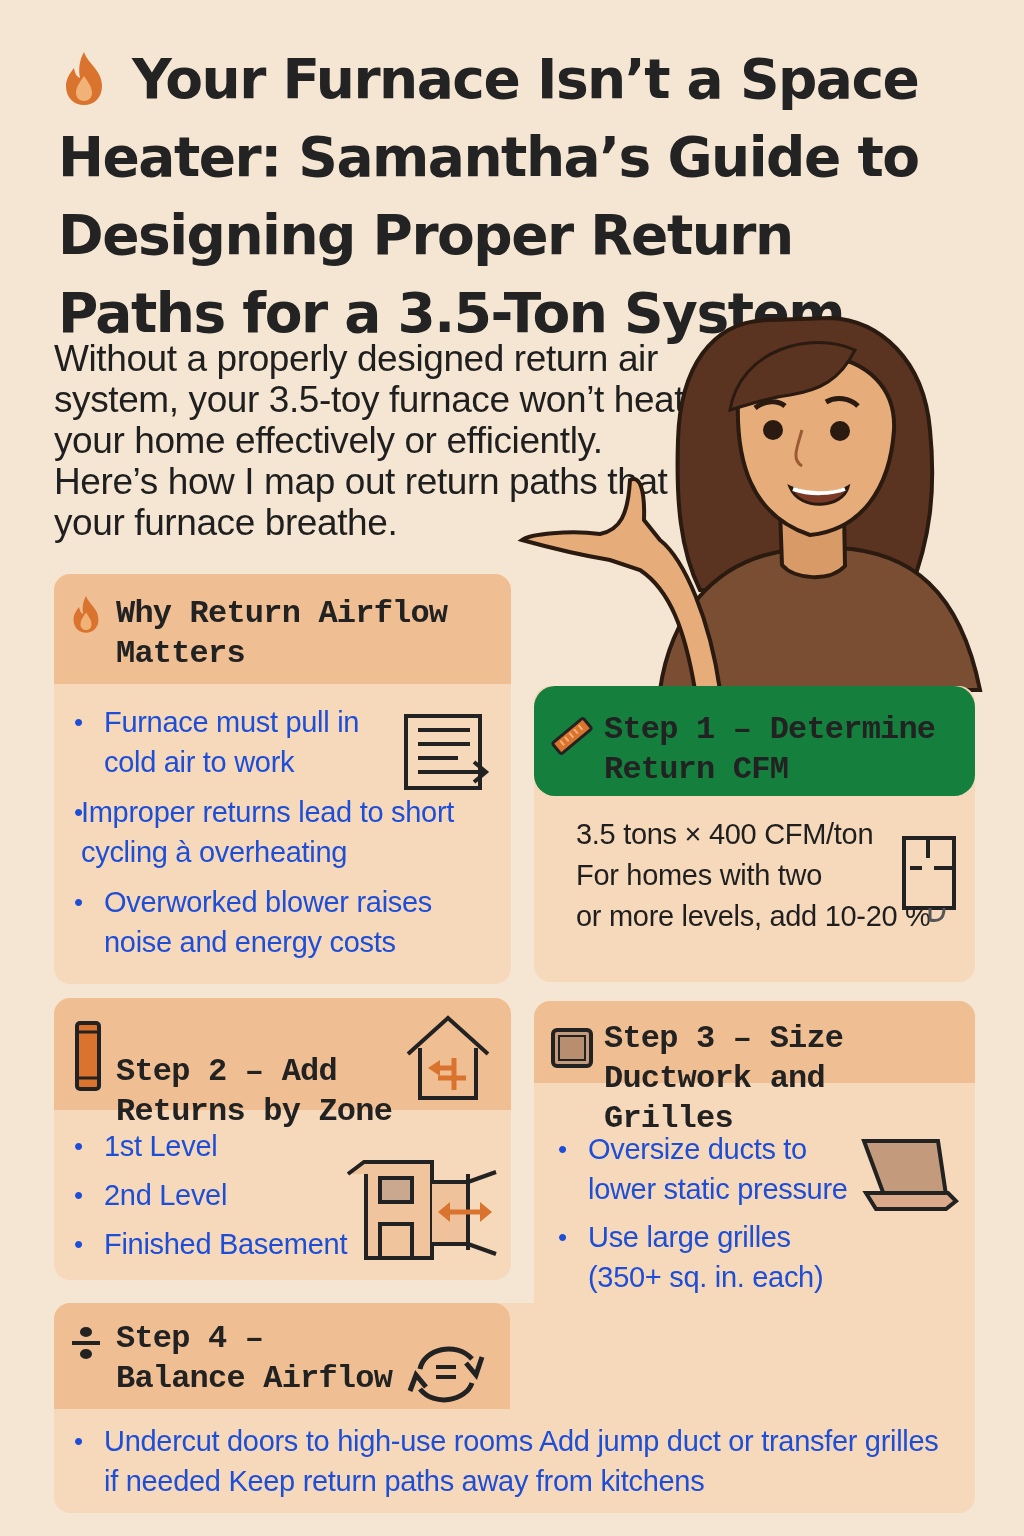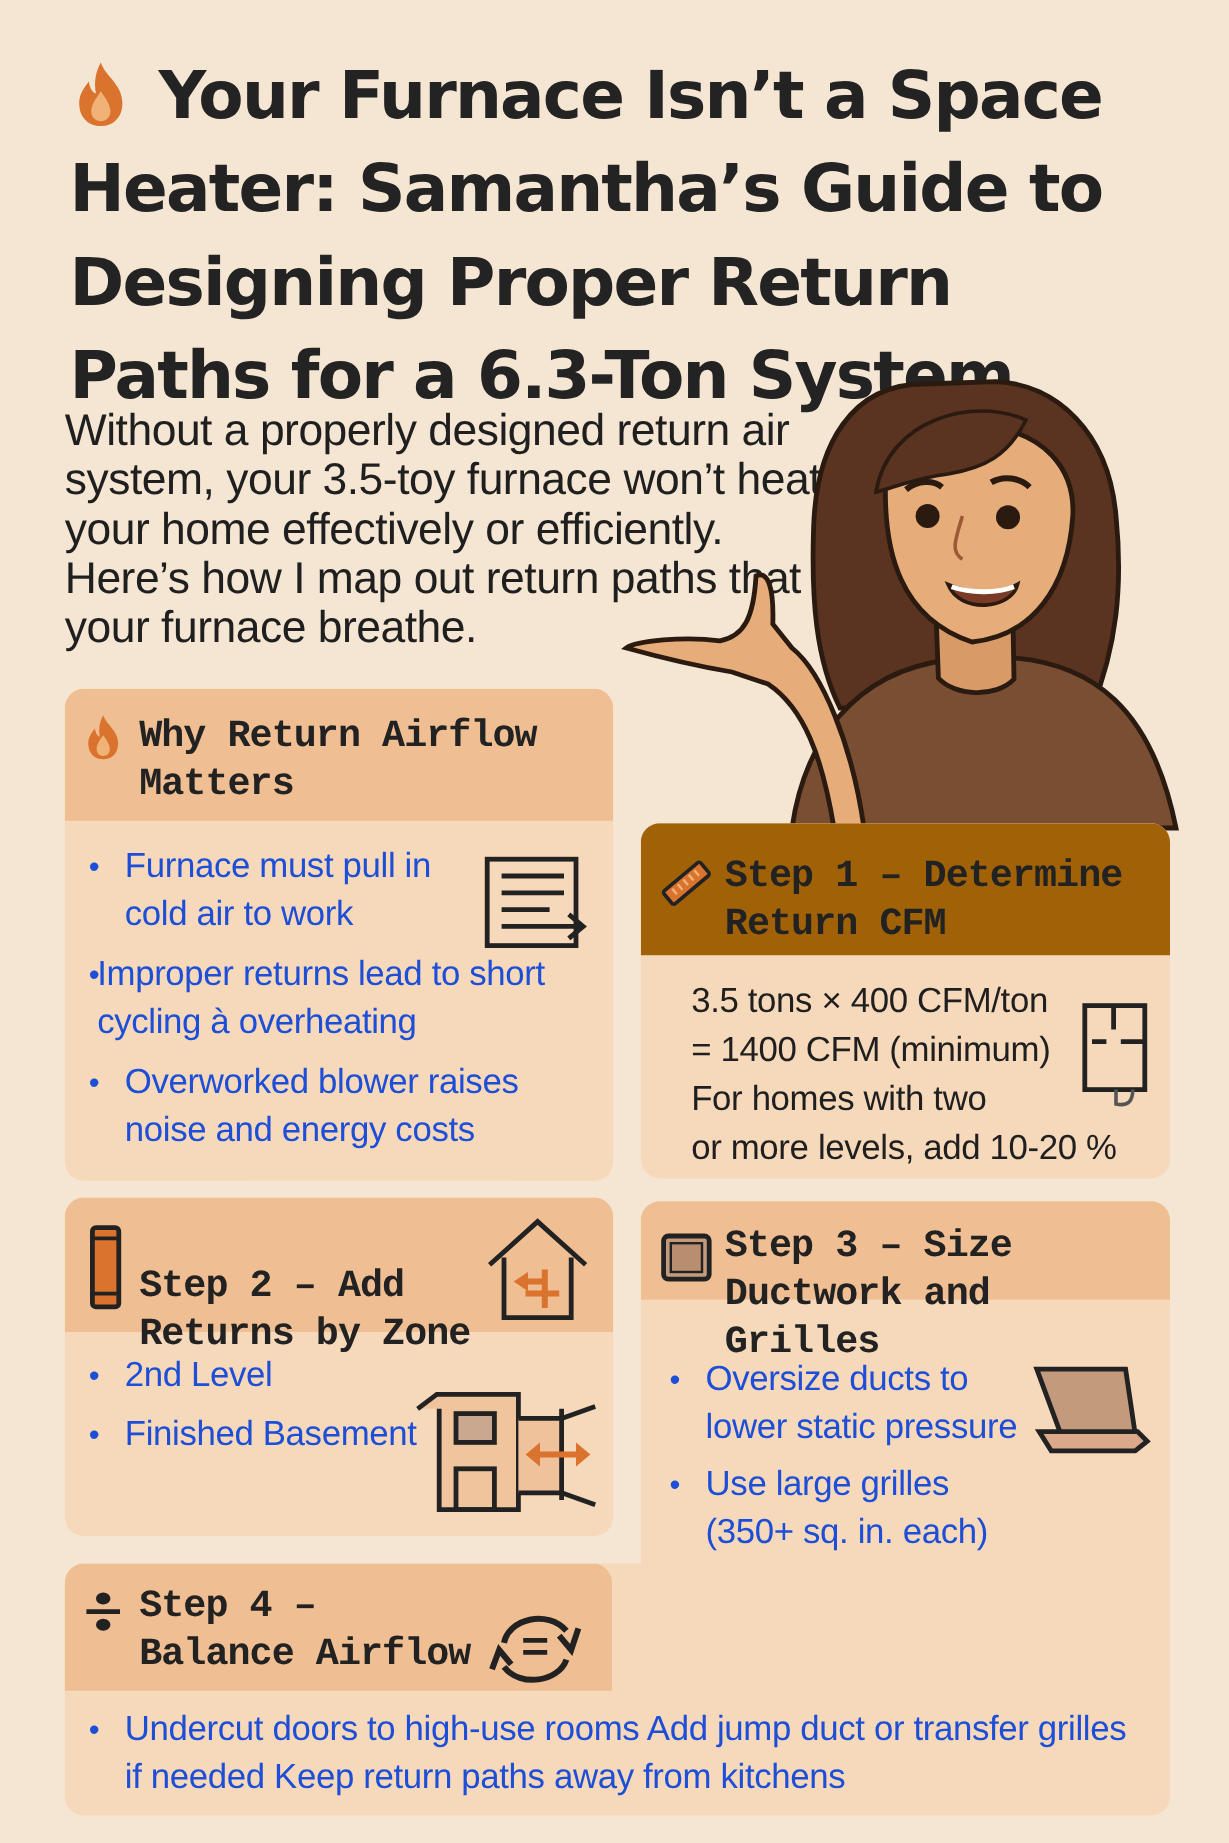--- a/index.html
+++ b/index.html
@@ -26,21 +26,21 @@
 
   .card {
     position: absolute; border-radius: 16px; overflow: hidden;
     background: #f6d8bb;
   }
   .card .head {
     background: #efbf93; position: relative;
     font-family: Liberation Mono, monospace; font-weight: bold;
     font-size: 32px; line-height: 40px; letter-spacing: -0.8px; color: #222;
   }
-  .card .head.light { background: #a16207; }
+  .card .head.light { background: #15803d; border-radius: 21px; }
   .card .head .h-icon { position: absolute; }
   .card .head .h-text { position: absolute; }
   .card ul { list-style: none; position: absolute; }
   .card li {
     position: relative; padding-left: 50px;
     font-size: 29px; line-height: 40px; color: #1d4ed8; letter-spacing: -0.3px;
   }
   .card li::before {
     content: "•"; position: absolute; left: 20px; top: 0; font-size: 26px;
   }
@@ -49,21 +49,21 @@
 </style>
 </head>
 <body>
 
 <div class="title">
   <span class="flame">
     <svg width="52" height="56" viewBox="0 0 52 56">
       <path d="M26 2 C30 14 44 20 44 36 C44 48 36 55 26 55 C16 55 8 48 8 36 C8 28 13 22 16 18 C17 24 19 27 22 28 C20 18 22 9 26 2Z" fill="#d9732e"></path>
       <path d="M26 26 C30 32 34 37 34 43 C34 48 30 51 26 51 C22 51 18 48 18 43 C18 37 22 32 26 26Z" fill="#f1b277"></path>
     </svg>
-  </span><span>Your Furnace Isn’t a Space Heater: Samantha’s Guide to Designing Proper Return Paths for a 6.3-Ton System</span>
+  </span><span>Your Furnace Isn’t a Space Heater: Samantha’s Guide to Designing Proper Return Paths for a 3.5-Ton System</span>
 </div>
 
 <p class="intro">Without a properly designed return air system, your 3.5-toy furnace won’t heat your home effectively or efficiently. Here’s how I map out return paths that your furnace breathe.</p>
 
 <div class="person">
   <svg width="500" height="420" viewBox="0 0 500 420">
 
     <path d="M260 30 C200 30 170 80 168 150 C166 210 170 260 190 300 L400 300 C420 250 426 200 420 140 C414 70 370 30 320 28 Z" fill="#5a3420" stroke="#2a1a10" stroke-width="4"></path>
 
     <path d="M150 400 C160 330 200 270 280 260 L330 258 C400 262 450 300 470 400 Z" fill="#7a4e33" stroke="#2a1a10" stroke-width="4"></path>
@@ -127,21 +127,20 @@
           <line x1="22" y1="18" x2="22" y2="24" stroke="#f1b277" stroke-width="2"></line>
           <line x1="28" y1="18" x2="28" y2="24" stroke="#f1b277" stroke-width="2"></line>
           <line x1="34" y1="18" x2="34" y2="24" stroke="#f1b277" stroke-width="2"></line>
         </g>
       </svg>
     </span>
     <span class="h-text" style="left:70px; top:24px; width:360px;">Step 1 – Determine Return CFM</span>
   </div>
   <div class="body-text" style="left:42px; top:128px;">
     <div>3.5 tons × 400 CFM/ton</div>
-    <div>= 1400 CFM (minimum)</div>
     <div>For homes with two</div>
     <div>or more levels, add 10-20 %</div>
   </div>
   <span style="position:absolute; left:366px; top:148px;">
     <svg width="60" height="92" viewBox="0 0 60 92">
       <rect x="4" y="4" width="50" height="70" fill="none" stroke="#222" stroke-width="4"></rect>
       <line x1="28" y1="4" x2="28" y2="24" stroke="#222" stroke-width="4"></line>
       <line x1="10" y1="34" x2="22" y2="34" stroke="#222" stroke-width="4"></line>
       <line x1="34" y1="34" x2="54" y2="34" stroke="#222" stroke-width="4"></line>
       <path d="M30 74 L30 86 C40 88 44 84 44 74" stroke="#555" stroke-width="3" fill="none"></path>
@@ -164,20 +163,21 @@
         <path d="M4 42 L44 6 L84 42" stroke="#222" stroke-width="4" fill="none"></path>
         <path d="M16 36 L16 86 L72 86 L72 36" stroke="#222" stroke-width="4" fill="none"></path>
         <path d="M24 56 L36 48 L36 64 Z" fill="#d9732e"></path>
         <line x1="36" y1="56" x2="50" y2="56" stroke="#d9732e" stroke-width="5"></line>
         <line x1="50" y1="46" x2="50" y2="78" stroke="#d9732e" stroke-width="5"></line>
         <line x1="34" y1="66" x2="62" y2="66" stroke="#d9732e" stroke-width="5"></line>
       </svg>
     </span>
   </div>
   <ul style="left:0; top:128px;">
+    <li style="margin-bottom:9px;">1st Level</li>
     <li style="margin-bottom:9px;">2nd Level</li>
     <li>Finished Basement</li>
   </ul>
   <span style="position:absolute; left:292px; top:156px;">
     <svg width="160" height="110" viewBox="0 0 160 110">
       <path d="M2 20 L18 8 L86 8 L86 104 L20 104 L20 20" fill="#f0c49c" stroke="#222" stroke-width="4"></path>
       <rect x="34" y="24" width="32" height="24" fill="#c9a88f" stroke="#222" stroke-width="4"></rect>
       <rect x="34" y="70" width="32" height="34" fill="none" stroke="#222" stroke-width="4"></rect>
       <rect x="86" y="28" width="36" height="62" fill="#efc29b"></rect>
       <line x1="86" y1="28" x2="122" y2="28" stroke="#222" stroke-width="4"></line>

